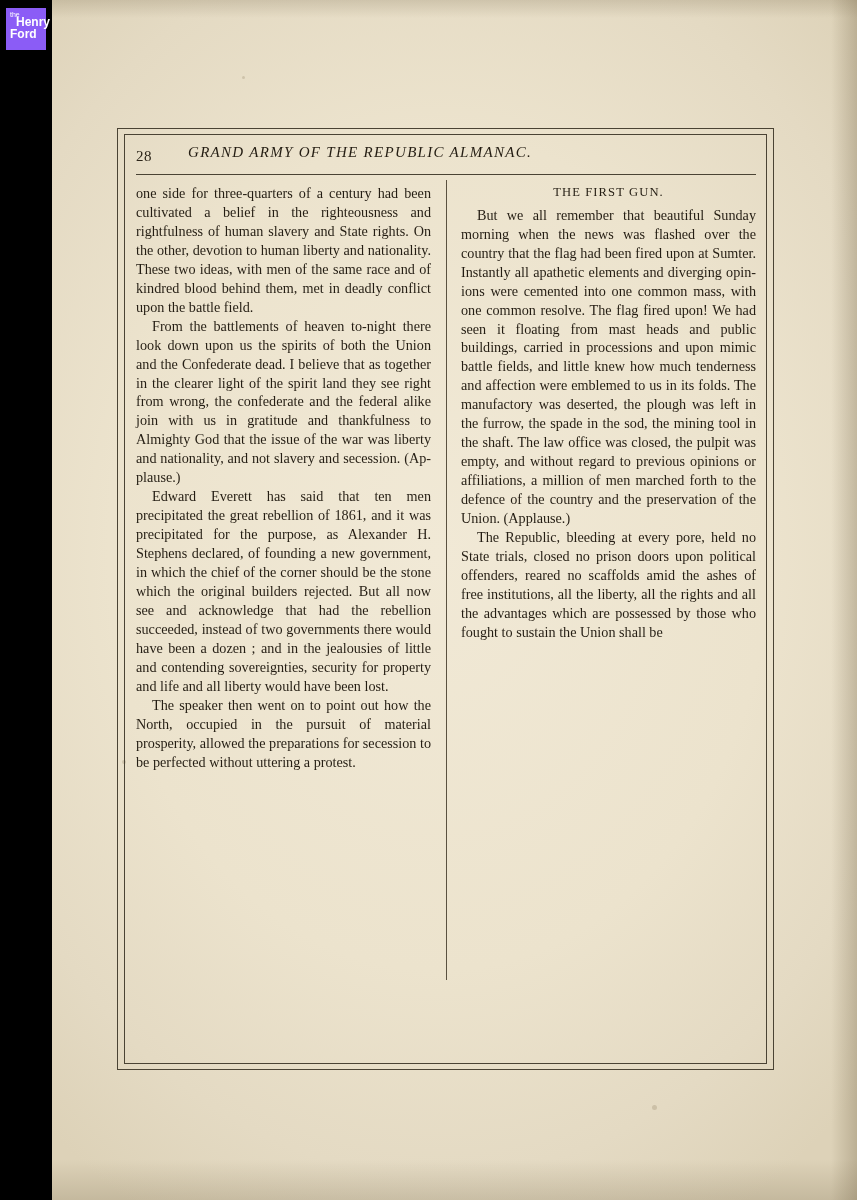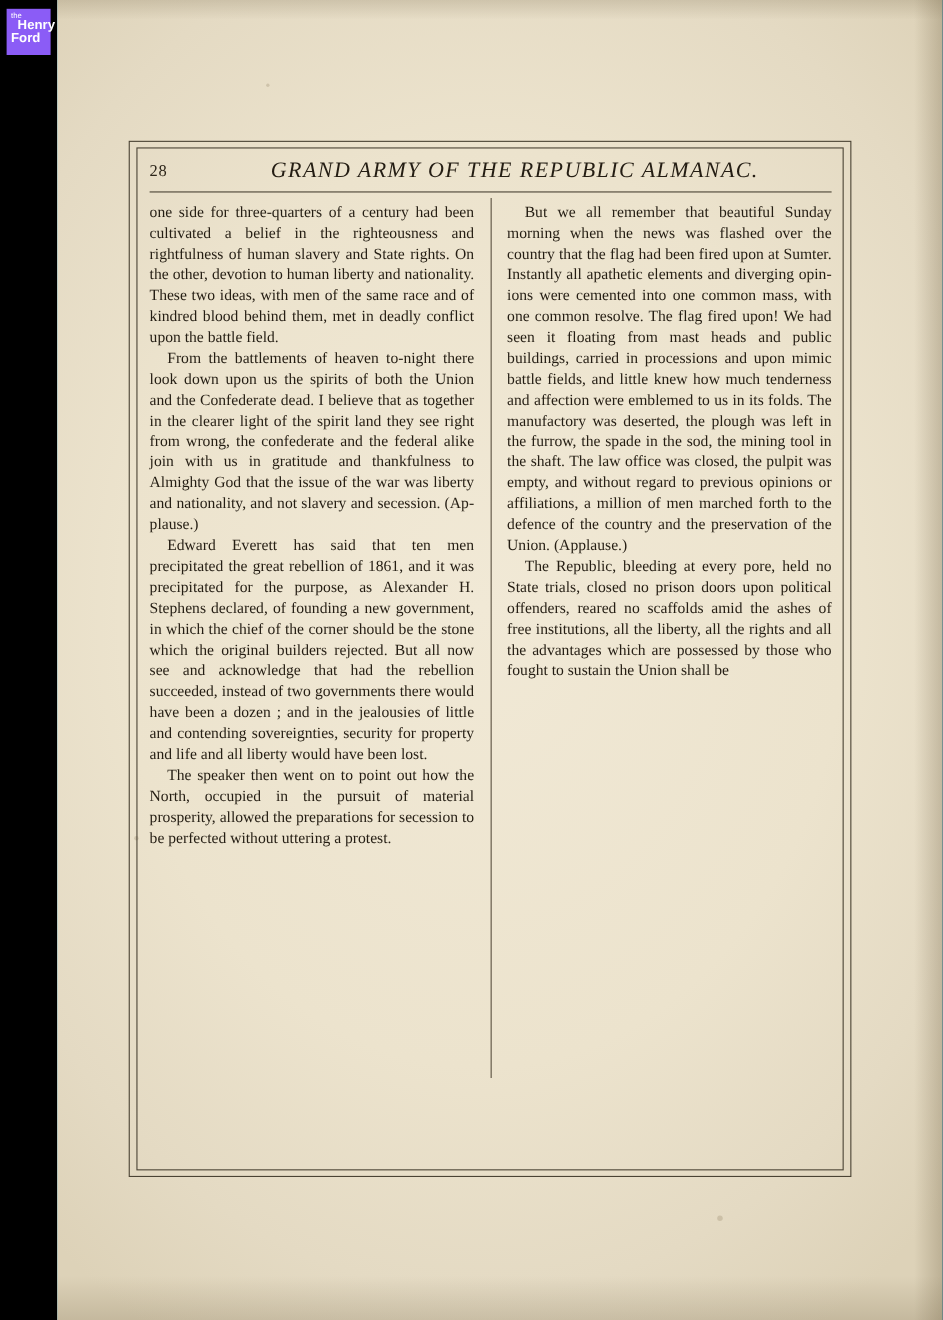--- a/index.html
+++ b/index.html
@@ -116,23 +116,22 @@
     left: 0; top: 6px;
     font-size: 15px;
     font-family: "Liberation Serif", serif;
     color: #2c2519;
     letter-spacing: 0.5px;
   }
   .running-title {
     position: absolute;
     left: 52px; top: 2px;
     width: 560px;
-    text-align: center;
     font-style: italic;
-    font-size: 20px;
+    font-size: 15px;
     letter-spacing: 1.3px;
     color: #241d13;
     white-space: nowrap;
   }
   .rule {
     position: absolute;
     left: 0; top: 32px;
     width: 620px;
     height: 1px;
     background: #4a4334;
@@ -226,20 +225,21 @@
           <div class="col-divider"></div>
 
           <div class="col col-left">
             <p class="noindent">one side for three-quarters of a century had been cultivated a belief in the right­eousness and rightfulness of human sla­very and State rights. On the other, devotion to human liberty and nationality. These two ideas, with men of the same race and of kindred blood behind them, met in deadly conflict upon the battle field.</p>
             <p>From the battlements of heaven to-night there look down upon us the spirits of both the Union and the Confederate dead. I believe that as together in the clearer light of the spirit land they see right from wrong, the confederate and the federal alike join with us in gratitude and thankfulness to Almighty God that the issue of the war was liberty and national­ity, and not slavery and secession. (Ap­plause.)</p>
             <p>Edward Everett has said that ten men precipitated the great rebellion of 1861, and it was precipitated for the purpose, as Alexander H. Stephens declared, of founding a new government, in which the chief of the corner should be the stone which the original builders rejected. But all now see and acknowledge that had the rebellion succeeded, instead of two governments there would have been a dozen ; and in the jealousies of little and contending sovereignties, security for property and life and all liberty would have been lost.</p>
             <p>The speaker then went on to point out how the North, occupied in the pursuit of material prosperity, allowed the prepara­tions for secession to be perfected without uttering a protest.</p>
           </div>
 
           <div class="col col-right">
+            <h2 class="subhead" style="margin-top:0;">THE FIRST GUN.</h2>
             <p>But we all remember that beautiful Sunday morning when the news was flashed over the country that the flag had been fired upon at Sumter. Instantly all apathetic elements and diverging opin­ions were cemented into one common mass, with one common resolve. The flag fired upon! We had seen it floating from mast heads and public buildings, carried in processions and upon mimic battle fields, and little knew how much tenderness and affection were emblemed to us in its folds. The manufactory was deserted, the plough was left in the fur­row, the spade in the sod, the mining tool in the shaft. The law office was closed, the pulpit was empty, and without regard to previous opinions or affiliations, a mil­lion of men marched forth to the defence of the country and the preservation of the Union. (Applause.)</p>
             <p>The Republic, bleeding at every pore, held no State trials, closed no prison doors upon political offenders, reared no scaffolds amid the ashes of free institutions, all the liberty, all the rights and all the advant­ages which are possessed by those who fought to sustain the Union shall be</p>
           </div>
         </div>
 
       </div>
     </div>
   </div>
 </div>
 

